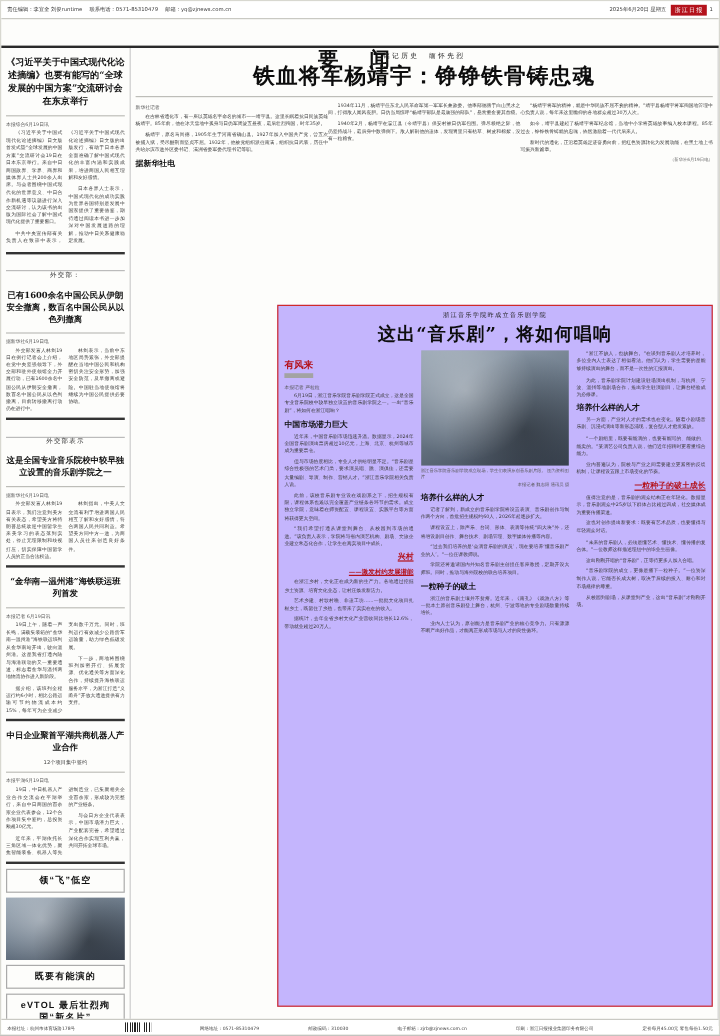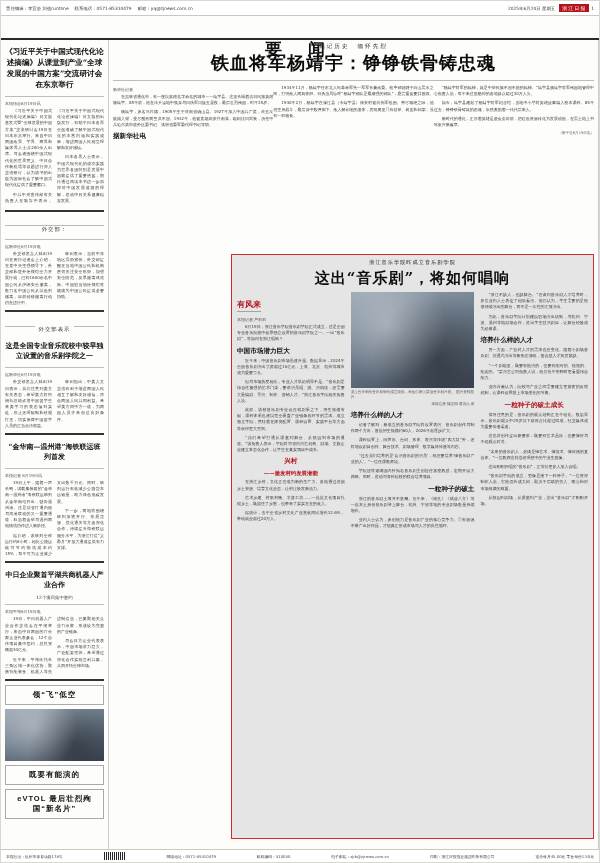--- a/index.html
+++ b/index.html
@@ -40,33 +40,33 @@
                  radial-gradient(circle at 70% 70%,rgba(0,0,0,.35),transparent 60%);}
   .cap{font-size:3.6px;color:#555;line-height:5px;margin-top:2px;}
   
   .mkick{display:flex;gap:8px;justify-content:center;font-size:5.6px;color:#222;letter-spacing:2px;
          font-family:"DejaVu Serif","Liberation Serif",serif;margin-bottom:2px;}
   .mhead{font-family:Liberation Sans, sans-serif;font-weight:bold;font-size:18px;
          text-align:center;color:#0d0d0d;letter-spacing:1px;line-height:21px;}
   .sub{text-align:center;font-size:4.4px;color:#444;margin:3px 0 2px;}
   
   .feature{position:absolute;left:230px;top:253px;width:363px;height:585px;border:1px solid #d02a2a;
-           box-sizing:border-box;background:#e5e5e5;padding:4px 5px;}
+           box-sizing:border-box;background:#c4b5fd;padding:4px 5px;}
   .f-kick{text-align:center;font-size:5.2px;color:#222;letter-spacing:1px;}
   .f-head{font-family:"DejaVu Serif","Liberation Serif",serif;font-weight:bold;font-size:15px;
           text-align:center;color:#0d0d0d;margin:3px 0 4px;letter-spacing:1px;}
   .f-body{display:flex;gap:6px;}
   .f-c{flex:1;}
   .badge{display:inline-block;font-family:"DejaVu Serif","Liberation Serif",serif;font-weight:bold;
-         color:#b4121b;font-size:8px;border-bottom:1px solid #a3a3a3;padding-bottom:1px;margin-bottom:3px;}
+         color:#b4121b;font-size:8px;border-bottom:4px solid #a3a3a3;padding-bottom:1px;margin-bottom:3px;}
   .f-photo{height:96px;margin-bottom:2px;}
   .sechead{font-family:"DejaVu Serif","Liberation Serif",serif;font-weight:bold;font-size:6.6px;
            color:#111;margin:4px 0 2px;}
-  .sechead.ctr{text-align:right;}
-  .redhead{font-family:"DejaVu Serif","Liberation Serif",serif;font-weight:bold;font-size:6.6px;color:#b4121b;text-align:center;margin:4px 0 2px;}
+  .sechead.ctr{text-align:left;}
+  .redhead{font-family:"DejaVu Serif","Liberation Serif",serif;font-weight:bold;font-size:6.6px;color:#b4121b;text-align:right;margin:4px 0 2px;text-decoration:underline;}
   
   .footer{position:absolute;left:0;right:0;bottom:0;height:12px;border-top:1px solid #c9c9c3;
           display:flex;align-items:center;justify-content:space-between;font-size:3.8px;color:#444;padding:0 5px;background:#fff;}
   .barcode{display:inline-block;height:8px;width:22px;
            background:repeating-linear-gradient(90deg,#222 0 1px,#fff 1px 2px,#222 2px 2.6px,#fff 2.6px 4px);}
   .tiny{font-size:3.6px;color:#666;}
 </style>
 </head>
 <body>
 
@@ -88,31 +88,32 @@
   </div>
 
   <div class="banner">
     <span class="ttl">要 闻</span>
   </div>
 
   <div class="body">
 
     <div class="colL">
 
-      <div class="lead">《习近平关于中国式现代化论述摘编》从课堂到产业“全球发展的中国方案”交流研讨会在东京举行</div>
+      <div class="lead">《习近平关于中国式现代化论述摘编》也要有能写的“全球发展的中国方案”交流研讨会在东京举行</div>
       <div class="rule"></div>
       <div class="dateline">本报综合6月19日讯</div>
       <div class="txt cols2">
           <p>《习近平关于中国式现代化论述摘编》日文版首发式暨“全球发展的中国方案”交流研讨会19日在日本东京举行。来自中日两国政界、学界、商界和媒体界人士共200余人出席。与会者围绕中国式现代化的世界意义、中日合作新机遇等议题进行深入交流研讨，认为该书的出版为国际社会了解中国式现代化提供了重要窗口。</p>
           <p>中共中央宣传部有关负责人在致辞中表示，《习近平关于中国式现代化论述摘编》日文版的出版发行，有助于日本各界全面准确了解中国式现代化的丰富内涵和实践成果，增进两国人民相互理解和友好感情。</p>
           <p>日本各界人士表示，中国式现代化的成功实践为世界各国特别是发展中国家提供了重要借鉴，期待通过阅读本书进一步加深对中国发展道路的理解，推动中日关系健康稳定发展。</p>
         </div>
 
       <div class="rule thick"></div>
       <div class="kickerline"><span>外交部：</span></div>
+      <div class="lead small">已有1600余名中国公民从伊朗安全撤离，数百名中国公民从以色列撤离</div>
       <div class="rule"></div>
       <div class="dateline">据新华社6月19日电</div>
       <div class="txt cols2">
           <p>外交部发言人林剑19日在例行记者会上介绍，在党中央坚强领导下，外交部和驻外使领馆全力开展行动，已有1600余名中国公民从伊朗安全撤离，数百名中国公民从以色列撤离，目前转移撤离行动仍在进行中。</p>
           <p>林剑表示，当前中东地区局势紧张，外交部提醒在当地中国公民和机构密切关注安全形势，加强安全防范，及早撤离或避险。中国驻当地使领馆将继续为中国公民提供必要协助。</p>
         </div>
 
       <div class="rule thick"></div>
       <div class="kickerline"><span>外交部表示</span></div>
       <div class="lead small">这是全国专业音乐院校中较早独立设置的音乐剧学院之一</div>

